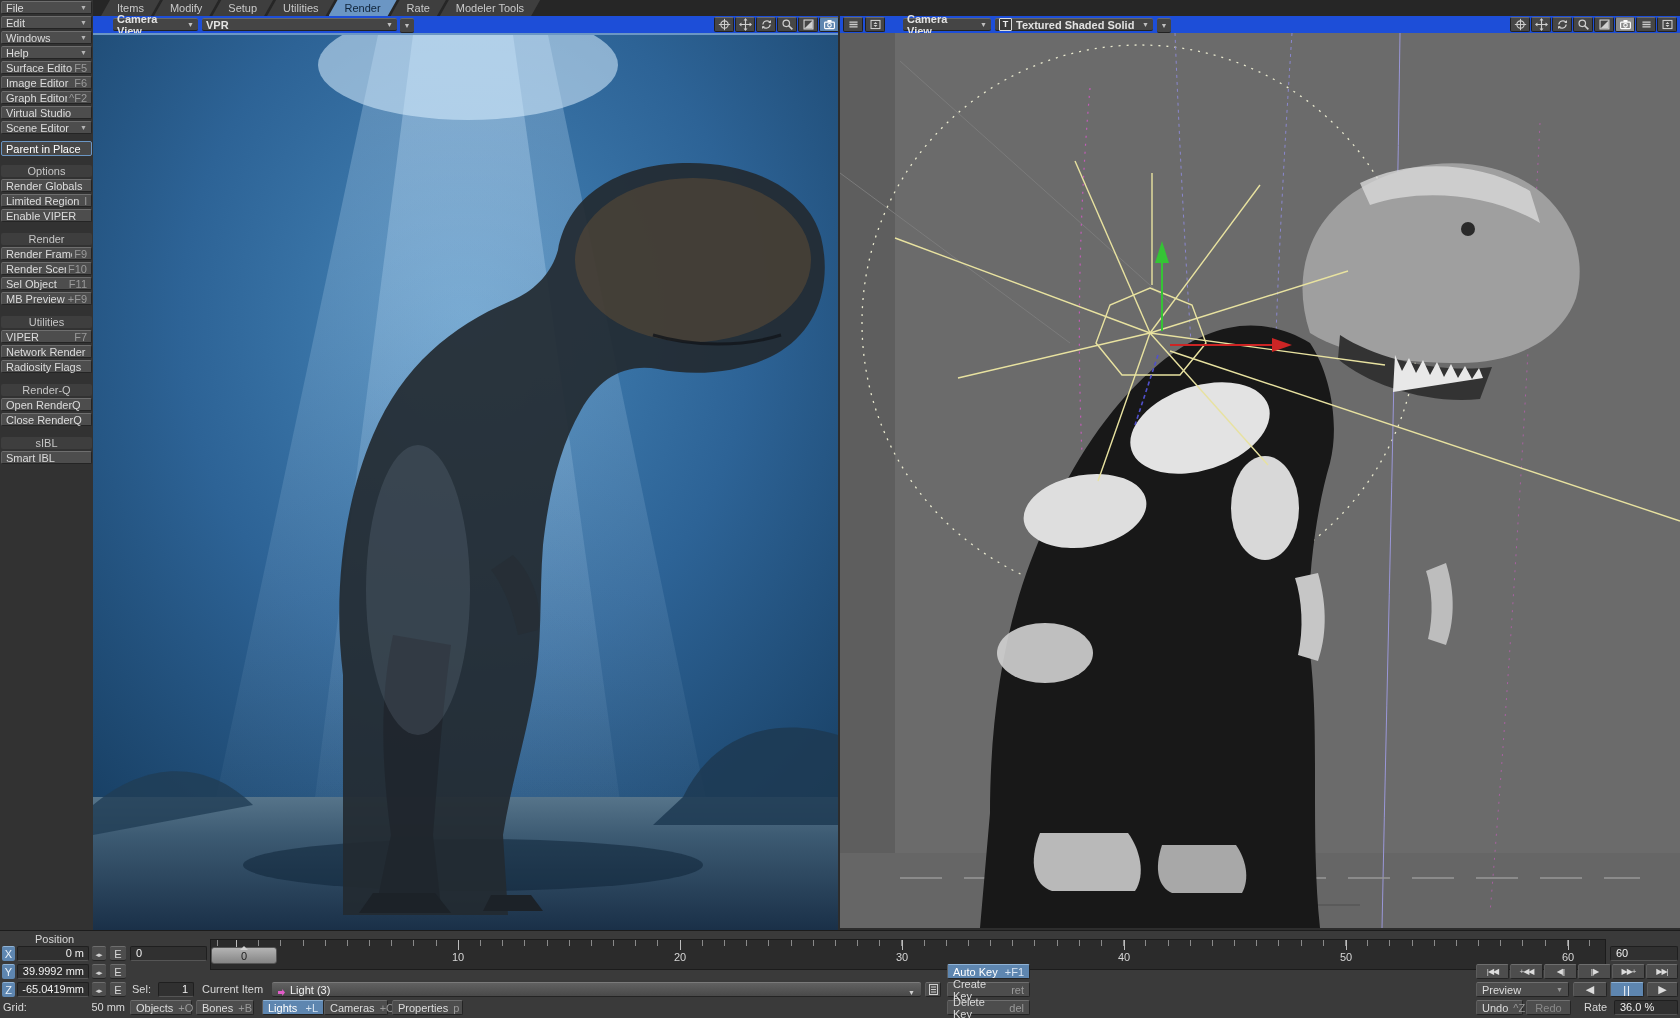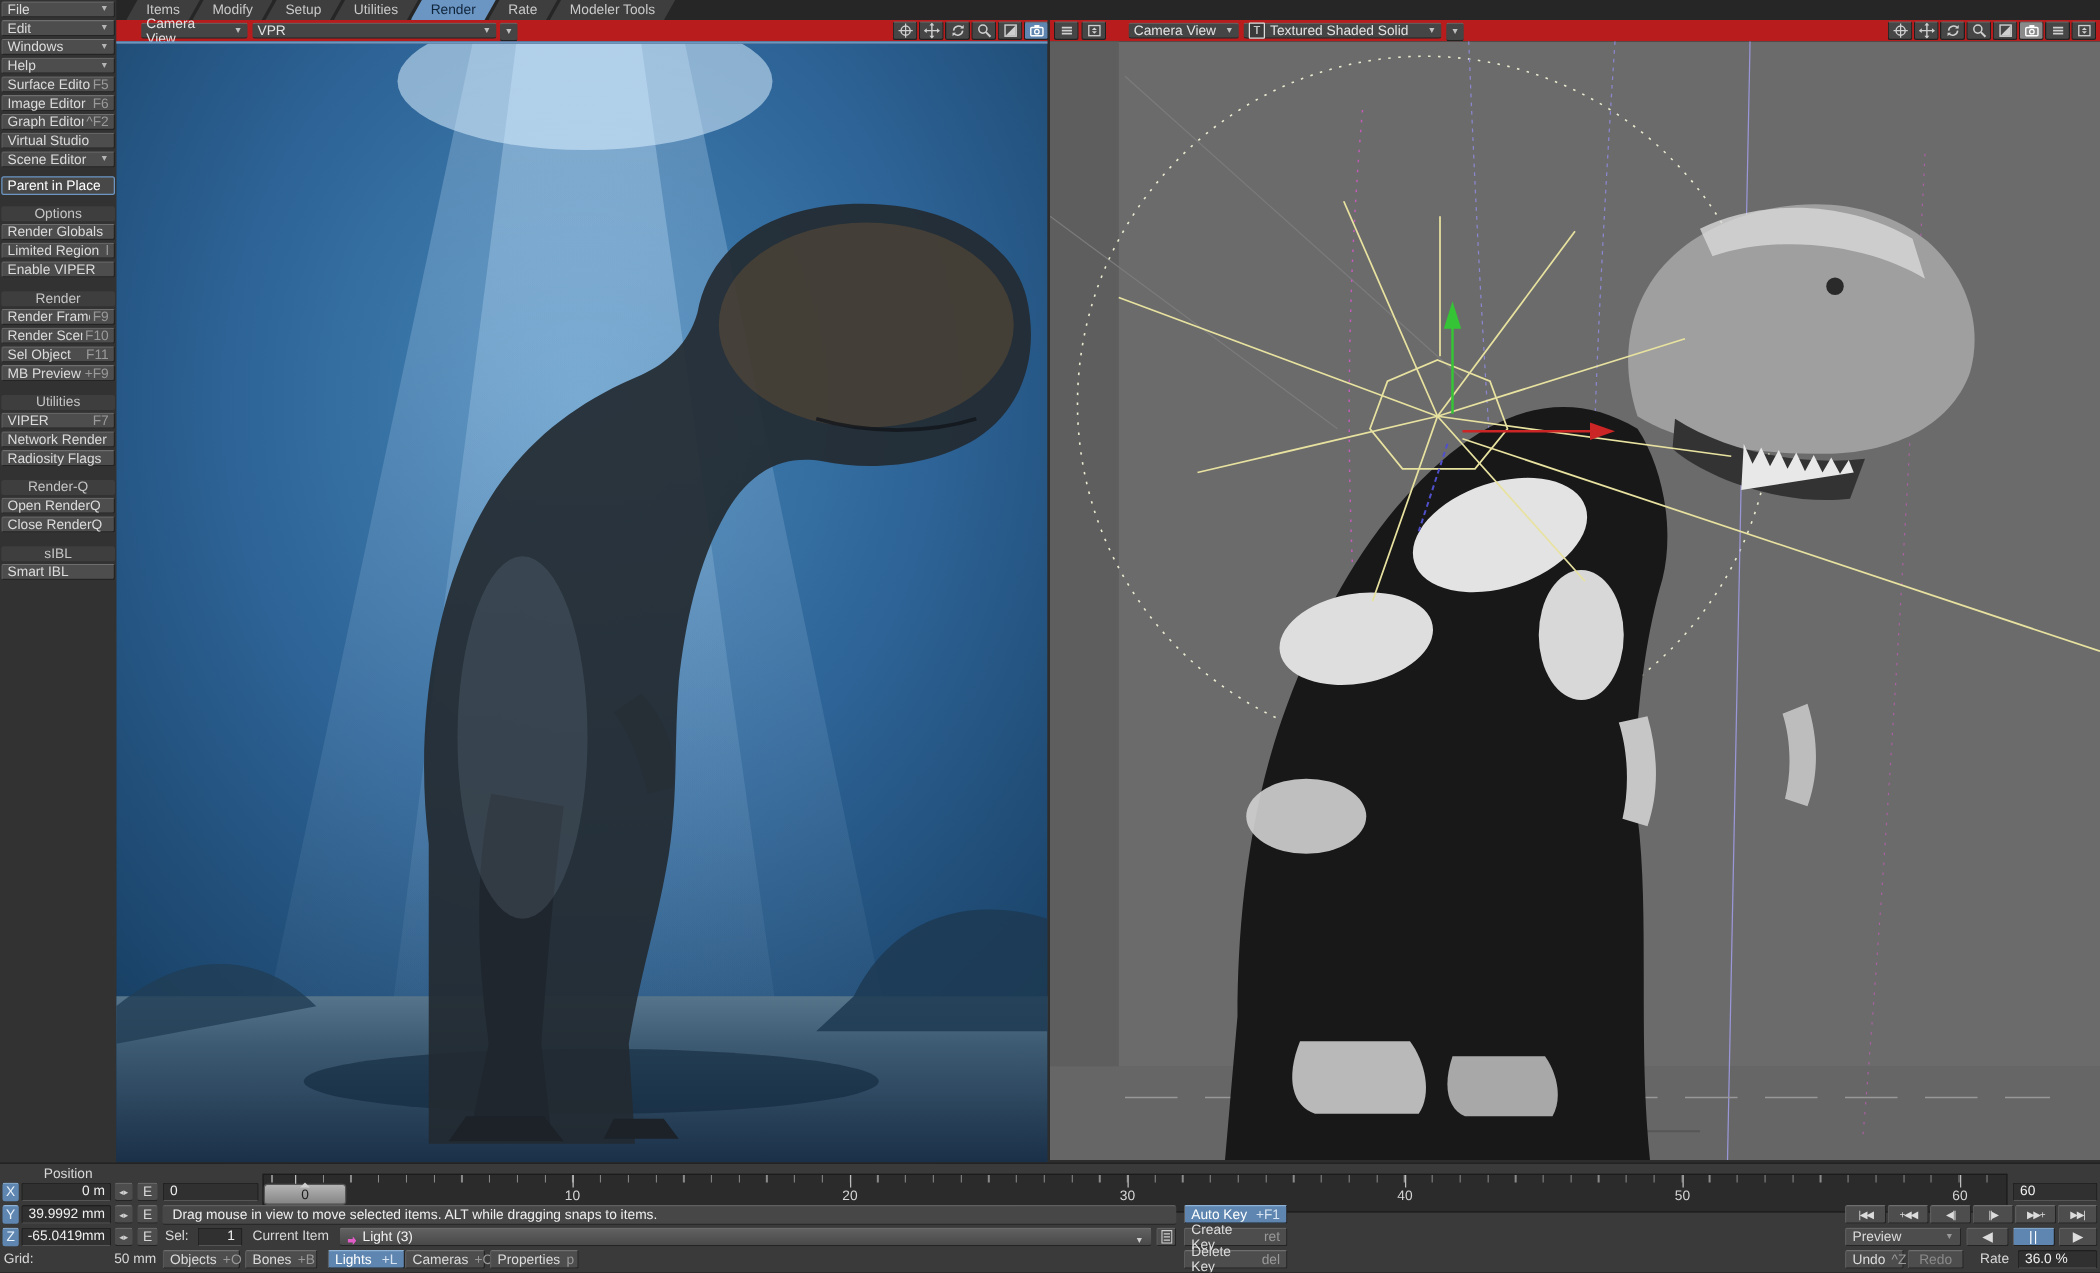--- a/index.html
+++ b/index.html
@@ -19,21 +19,21 @@
         border-left:1px solid #606060;border-bottom:1px solid #242424;border-right:1px solid #242424;
         border-radius:2px;display:flex;align-items:center;padding:0 4px;box-sizing:border-box;color:#dcdcdc;}
   .sbtn .lbl{flex:1;white-space:nowrap;overflow:hidden;}
   .sbtn .sc{color:#9a9a9a;margin-left:2px;}
   .sbtn .dd{color:#b5b5b5;font-size:7px;margin-left:2px;}
   .shdr{position:absolute;left:1px;width:91px;height:12px;background:#3e3e3e;border-radius:2px;
         text-align:center;line-height:12px;color:#c6c6c6;}
   .sbtn.outlined{border:1px solid #6b96c4;background:#484848;color:#fff;height:15px;}
 
   
-  .vp-header{position:absolute;top:16px;height:17px;background:#b91c1c;border-bottom:1px solid #1d1d1d;}
+  .vp-header{position:absolute;top:16px;height:17px;background:#1d4ed8;border-bottom:1px solid #1d1d1d;font-weight:bold;}
   .vp-drop{position:absolute;top:2px;height:13px;background:#454545;border-top:1px solid #686868;border-bottom:1px solid #222;
            border-radius:2px;display:flex;align-items:center;padding:0 4px;box-sizing:border-box;color:#e2e2e2;}
   .vp-drop .dd{margin-left:auto;font-size:7px;color:#c0c0c0;padding-left:6px;}
   .mini-dd{position:absolute;top:2px;width:14px;height:13px;background:#454545;border-top:1px solid #686868;
            border-bottom:1px solid #222;border-radius:2px;color:#c0c0c0;font-size:7px;text-align:center;line-height:13px;}
   .navbtn{position:absolute;top:1px;width:20px;height:15px;background:#464646;border:1px solid #202020;border-top-color:#6a6a6a;
           border-radius:2px;box-sizing:border-box;color:#cfcfcf;display:flex;align-items:center;justify-content:center;}
   .navbtn svg{width:13px;height:13px;}
   .navbtn.blue{background:#5e86b0;color:#fff;}
   .navbtn.lit{background:#8a8a8a;color:#fff;}
@@ -457,21 +457,20 @@
       <div class="ticklabel" style="left:1135px">50</div>
       <div class="ticklabel" style="left:1357px">60</div>
       <div id="handle">0</div>
     </div>
 
     <div style="position:absolute;top:33px;left:0;width:100%;height:16px">
       <div class="axisbtn">Y</div>
       <div class="valfield">39.9992 mm</div>
       <div class="spin">◂▸</div>
       <div class="ebtn">E</div>
-      <div id="statusbox">Drag mouse in view to move selected items. ALT while dragging snaps to items.</div>
       <div class="btn blue" style="position:absolute;left:947px;width:83px">
         <span>Auto Key</span>
         <span class="sc">+F1</span>
         </div>
       <div class="btn transport" style="left:1476px">|◀◀</div>
       <div class="btn transport" style="left:1510px">+◀◀</div>
       <div class="btn transport" style="left:1544px">◀||</div>
       <div class="btn transport" style="left:1578px">||▶</div>
       <div class="btn transport" style="left:1612px">▶▶+</div>
       <div class="btn transport" style="left:1646px;width:32px">▶▶|</div>

